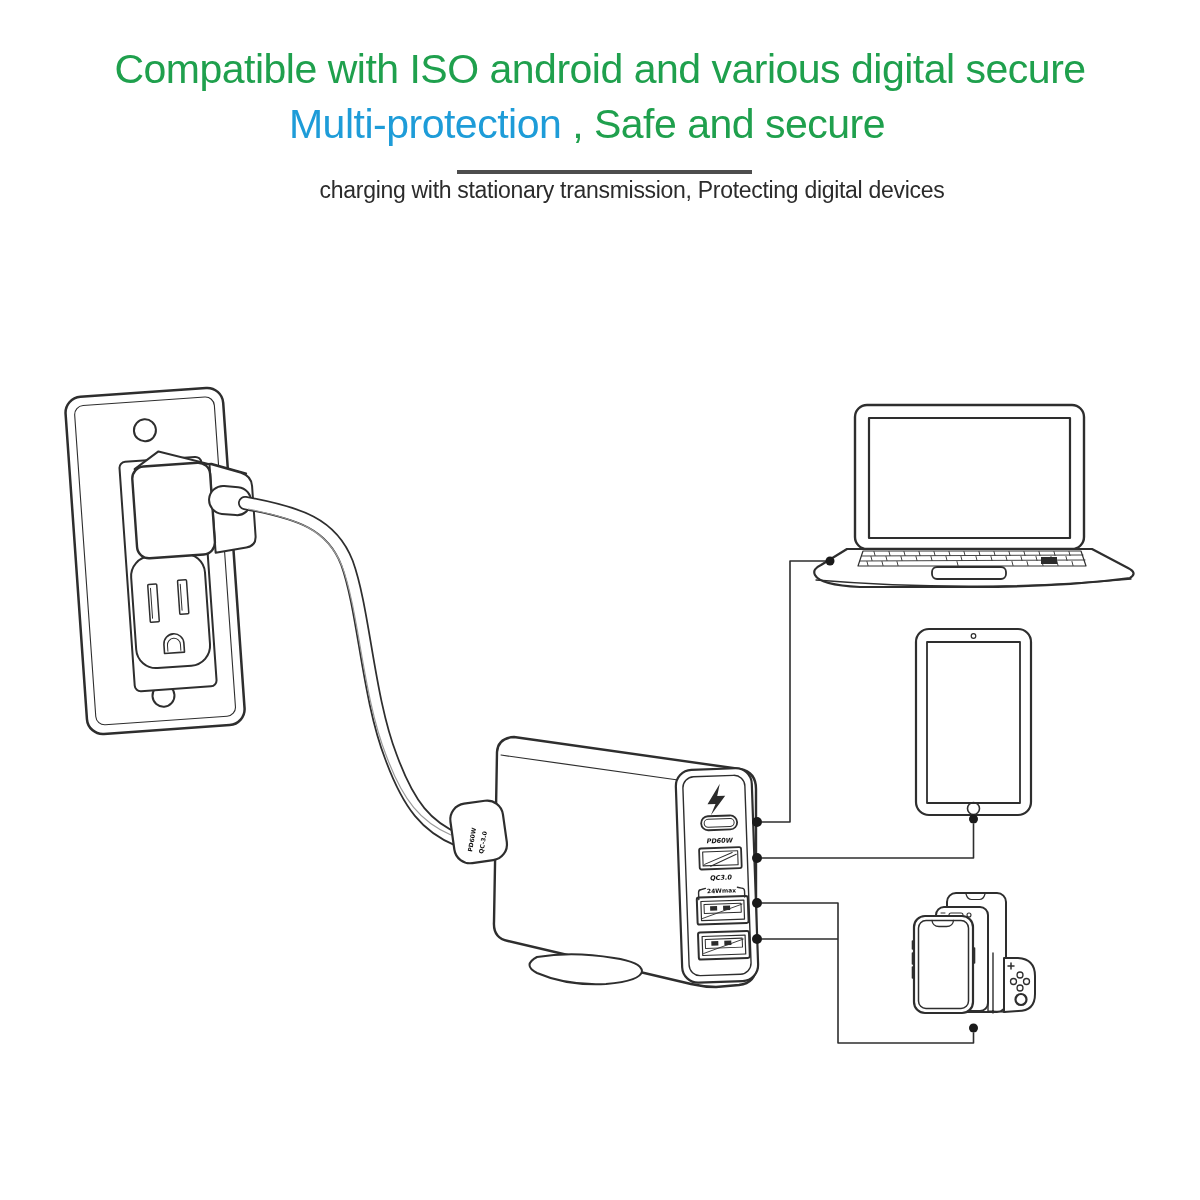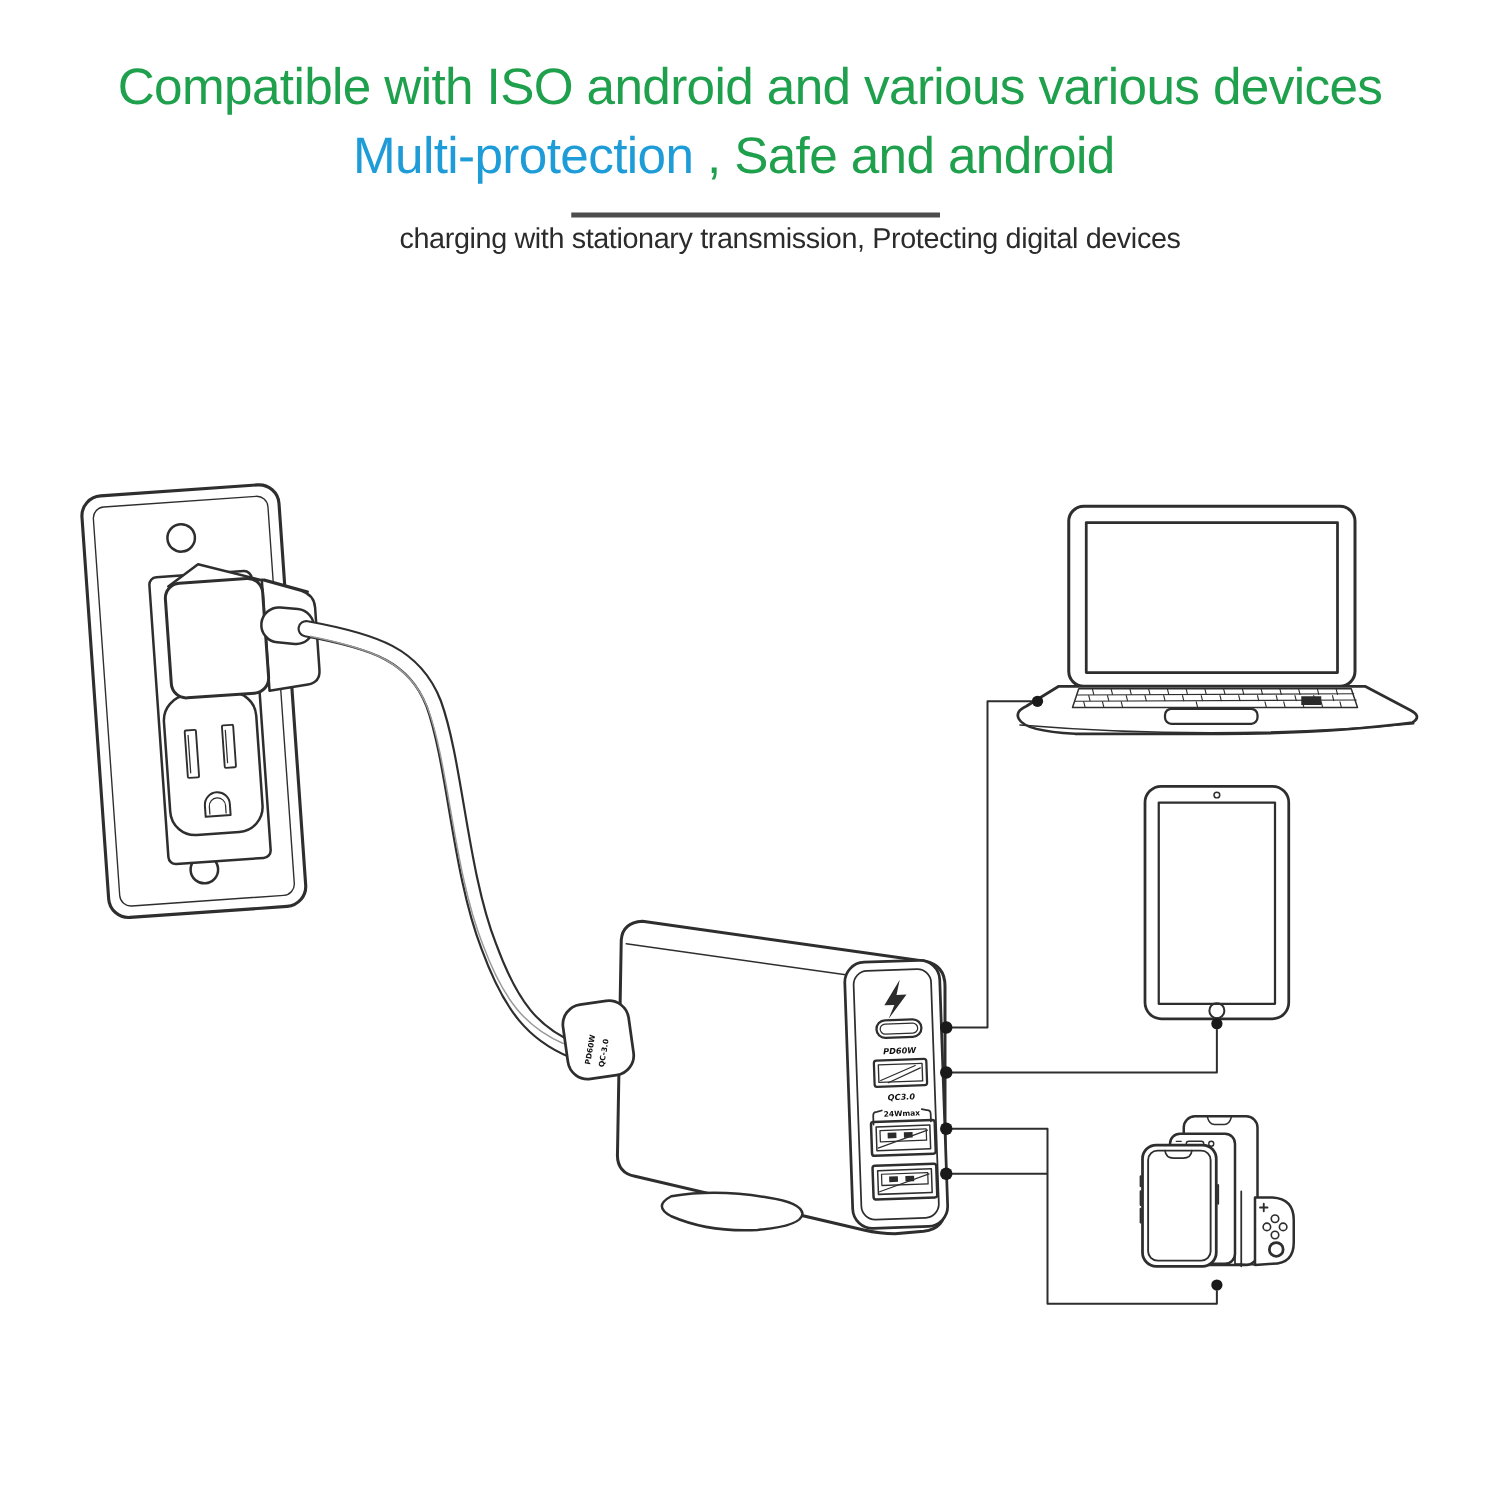--- a/index.html
+++ b/index.html
@@ -16,22 +16,22 @@
   .fw{fill:#ffffff;stroke:#2e2e2e;stroke-linecap:round;stroke-linejoin:round;}
   .plabel{font:italic 700 6.5px "DejaVu Sans",sans-serif;fill:#111;text-anchor:middle;}
   .glabel{font:700 6px "DejaVu Sans",sans-serif;fill:#111;text-anchor:middle;}
   .tag{font:700 6px "DejaVu Sans",sans-serif;fill:#111;}
 </style>
 </head>
 <body>
 
 <div class="canvas">
 
-  <div class="hdr h1">Compatible with ISO android and various various devices</div>
-  <div class="hdr h2"><span class="hl">Multi-protection</span><span> , Safe and android</span></div>
+  <div class="hdr h1">Compatible with ISO android and various digital secure</div>
+  <div class="hdr h2"><span class="hl">Multi-protection</span><span> , Safe and secure</span></div>
   <div class="divider"></div>
   <div class="hdr tagline">charging with stationary transmission, Protecting digital devices</div>
 
   <svg width="1200" height="1200" viewBox="0 0 1200 1200">
 
     <g transform="rotate(-4 154 560)">
       <rect class="fw" x="76" y="392" width="158" height="338" rx="16" stroke-width="2.5"></rect>
       <rect class="ln" x="85" y="401" width="140" height="320" rx="9" stroke-width="1.1" stroke="#6a6a6a"></rect>
       <circle class="ln" cx="154" cy="430" r="11" stroke-width="2"></circle>
       <circle class="ln" cx="154" cy="696" r="11" stroke-width="2"></circle>

